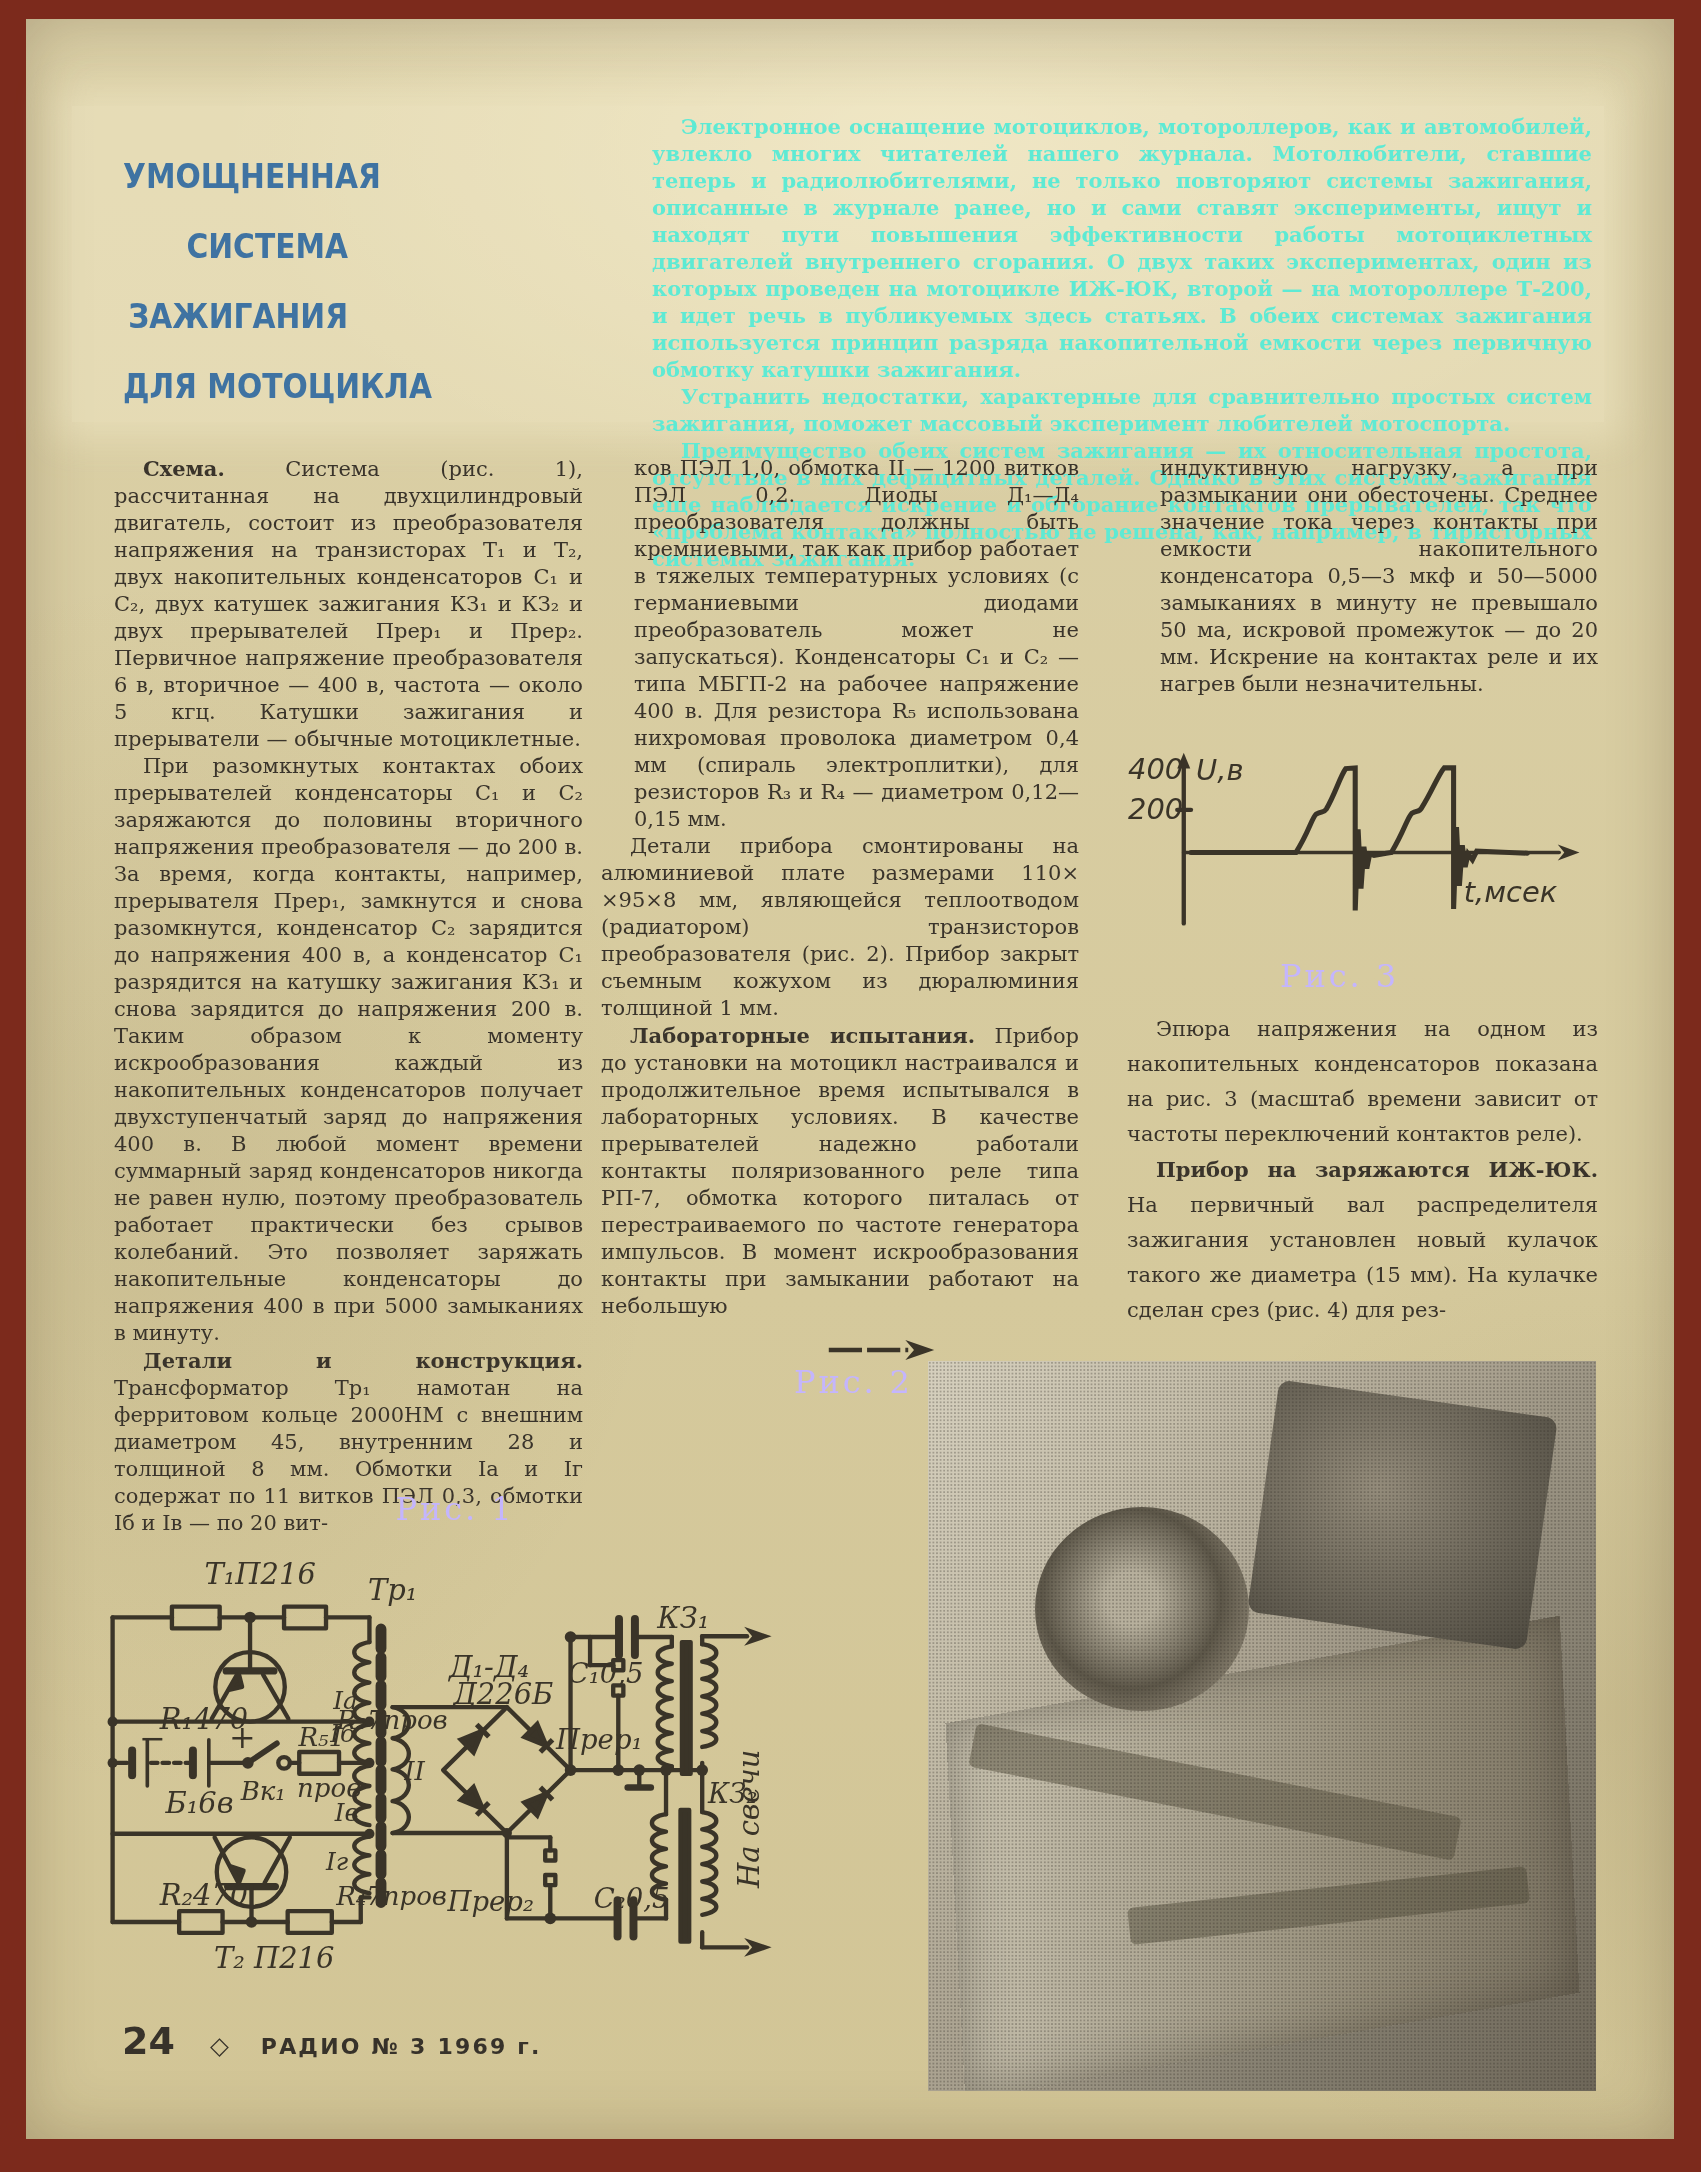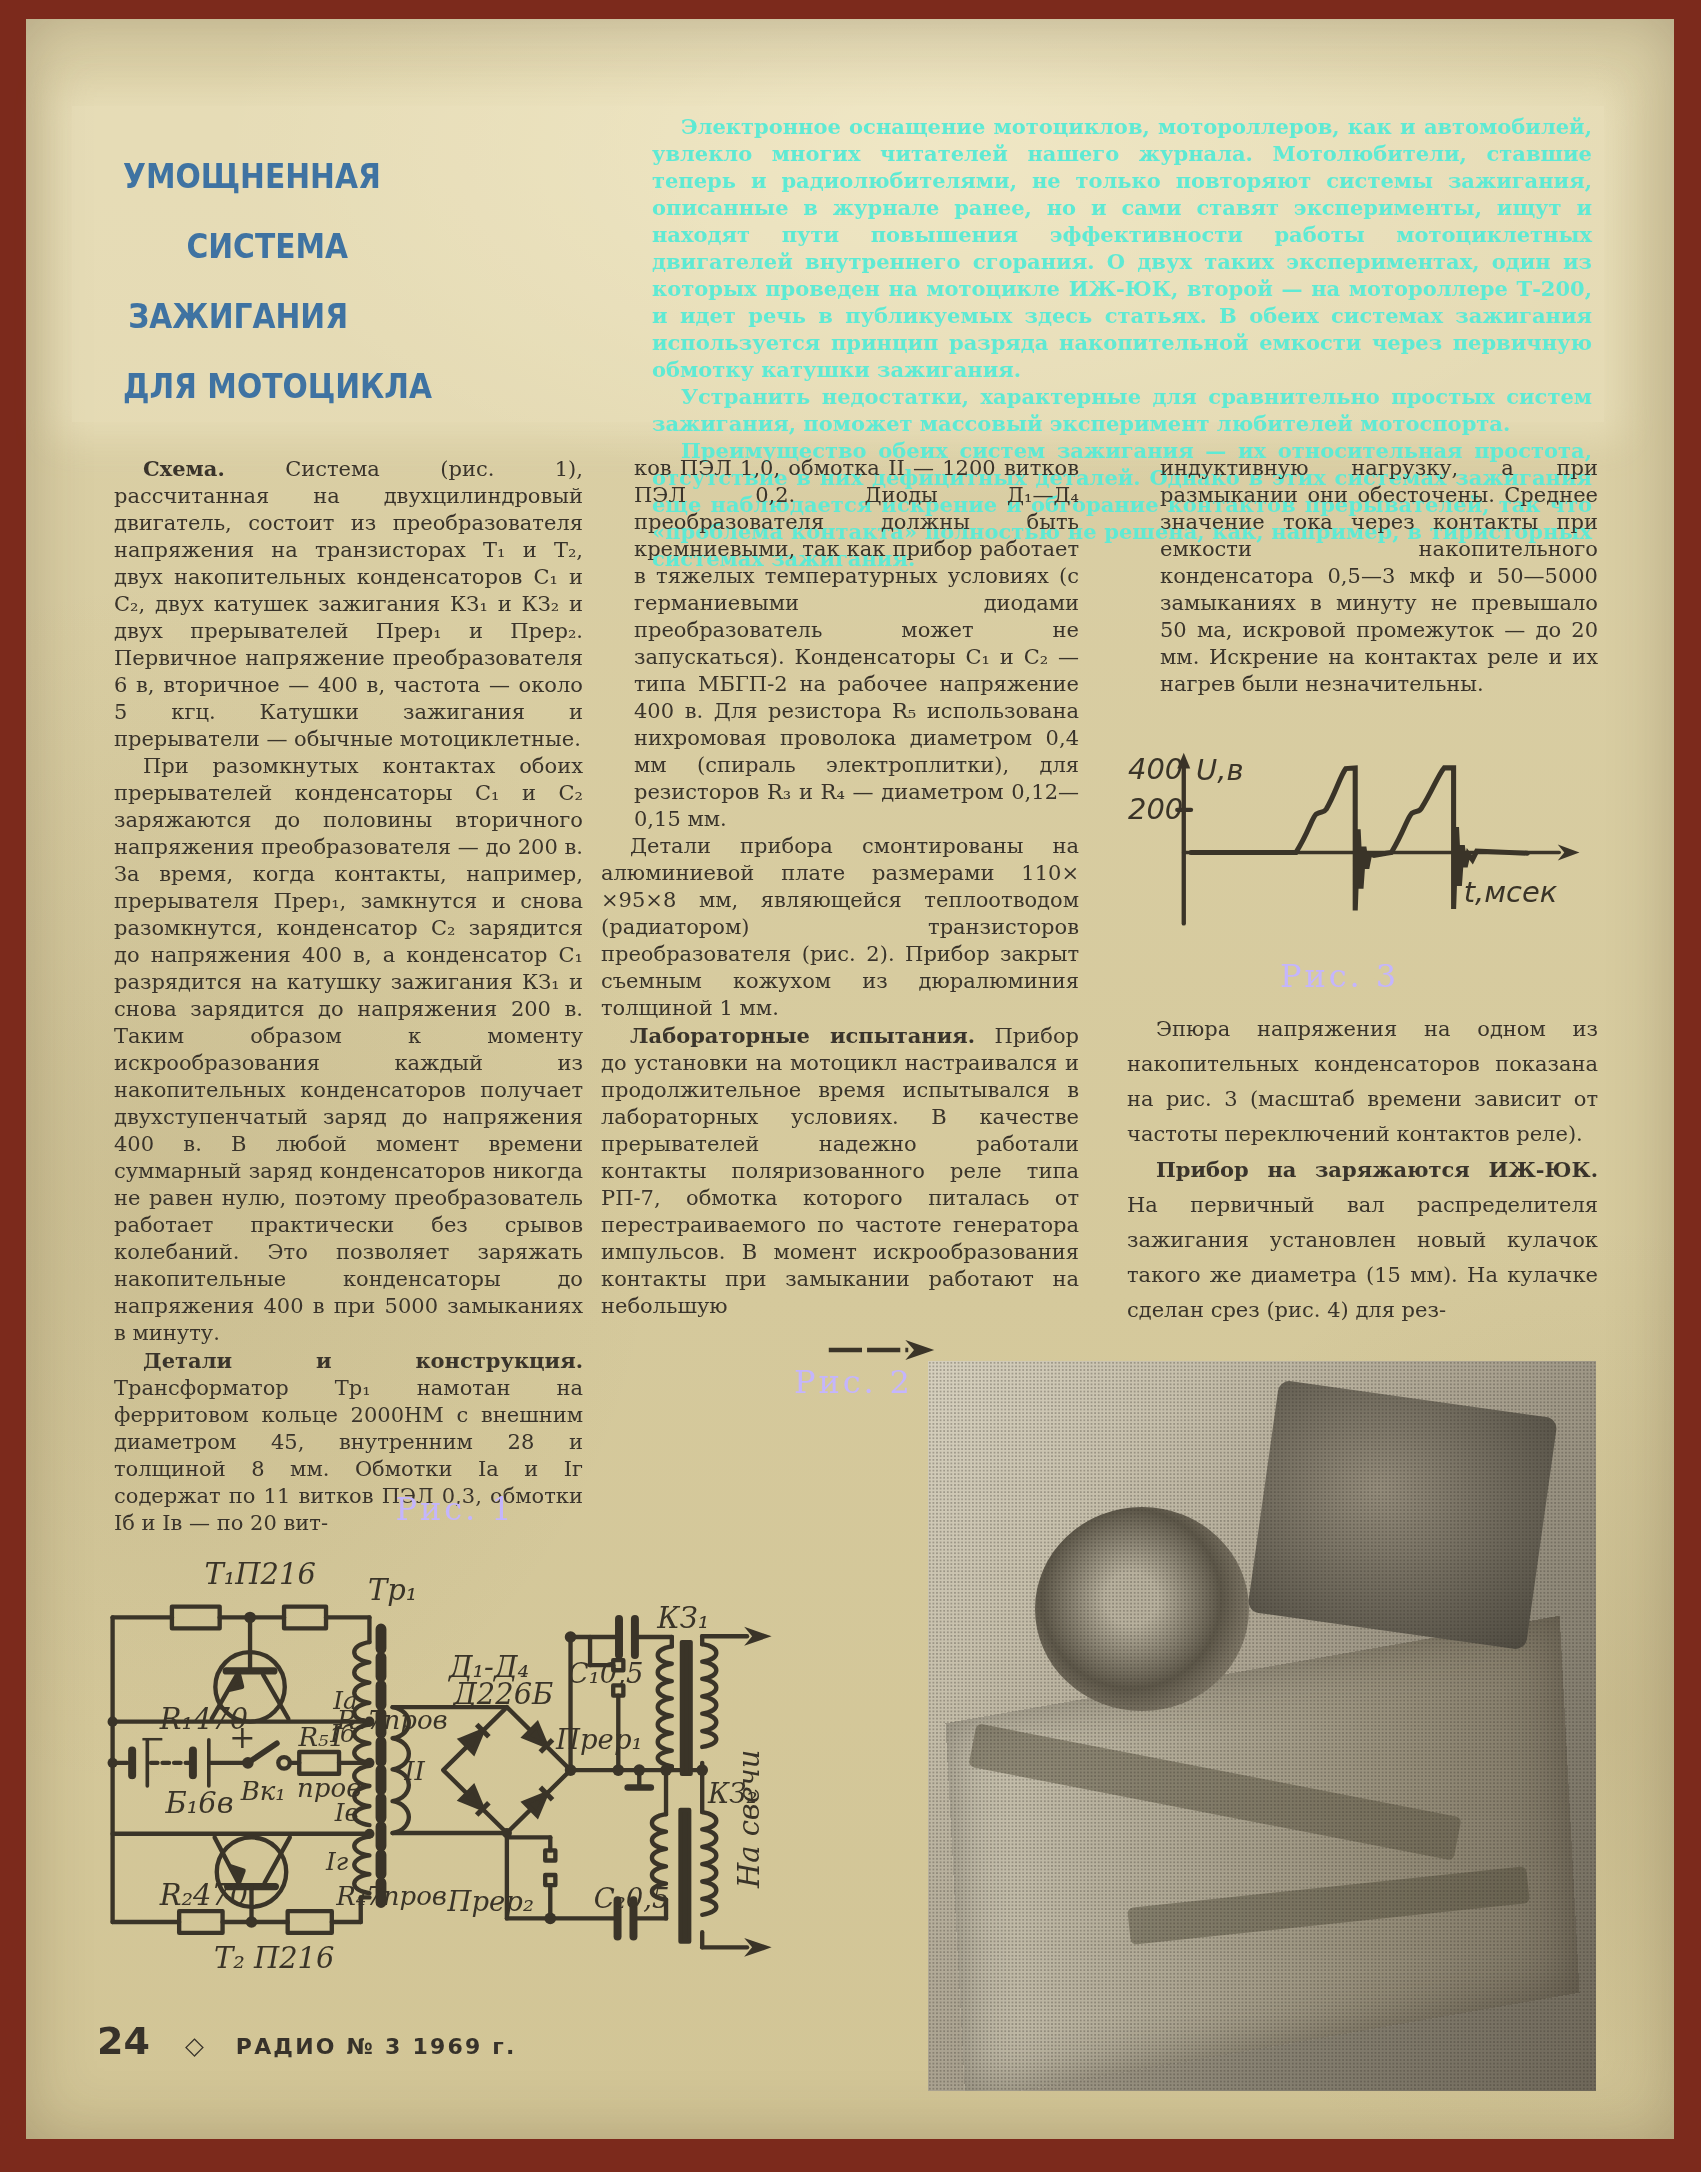--- a/index.html
+++ b/index.html
@@ -45,21 +45,21 @@
     background:linear-gradient(100deg,#cbc5b2,#948c78 70%,#7a7261);
     transform:skewY(-7deg) rotate(-3deg);box-shadow:inset 0 0 51px rgba(40,35,28,.4);}
   .ph-relay{position:absolute;left:50%;top:5%;width:42%;height:32%;border-radius:11.6px;
     background:radial-gradient(ellipse at 40% 40%,#948c7b,#4e4a40);transform:rotate(8deg);}
   .ph-coil{position:absolute;left:16%;top:20%;width:32%;height:28%;border-radius:50%;
     background:radial-gradient(circle at 45% 45%,#b7b09d 16%,#5d5749 55%,#8b8372 80%);}
   .ph-bar{position:absolute;left:6%;top:56%;width:74%;height:6%;background:#57513f;
     transform:rotate(11deg);opacity:.5;border-radius:5.8px;}
   .ph-bar2{position:absolute;left:30%;top:72%;width:60%;height:5%;background:#4c4636;
     transform:rotate(-6deg);opacity:.45;border-radius:5.8px;}
-  .footer{position:absolute;left:97px;top:2019px;display:flex;align-items:baseline;
+  .footer{position:absolute;left:122px;top:2019px;display:flex;align-items:baseline;
     font-family:"DejaVu Sans",sans-serif;font-weight:bold;color:#37322a;justify-content:center;}
   .footer .num{font-size:38px;}
   .footer .dia{font-size:24.6px;margin-left:35px;}
   .footer .jrn{font-size:22px;margin-left:32px;letter-spacing:2.2px;}
   svg text{fill:#3a3428;}
   .sch-ital{font-family:"DejaVu Serif",serif;font-style:italic;}
 </style>
 </head>
 <body>
 

